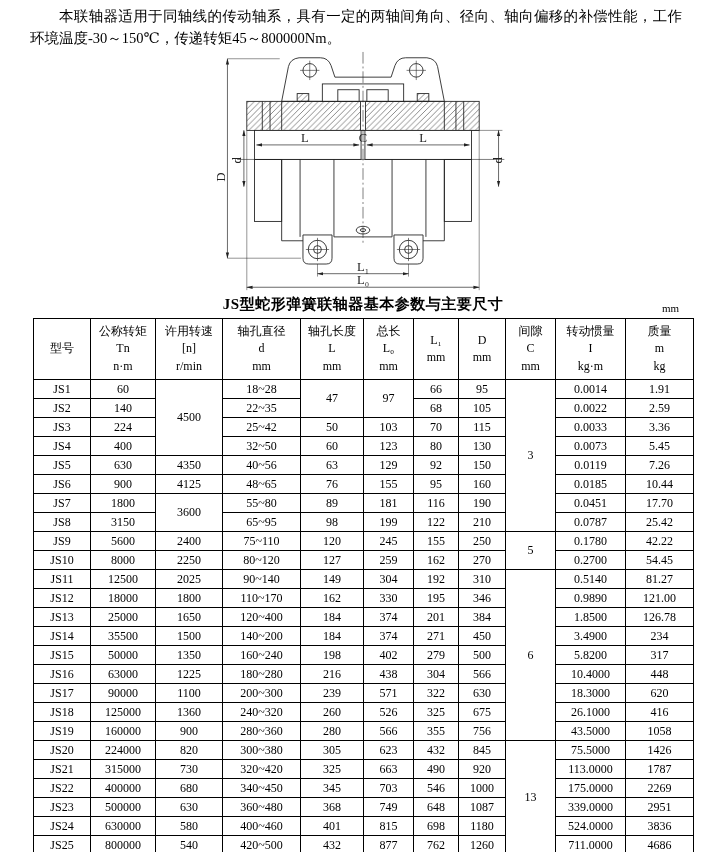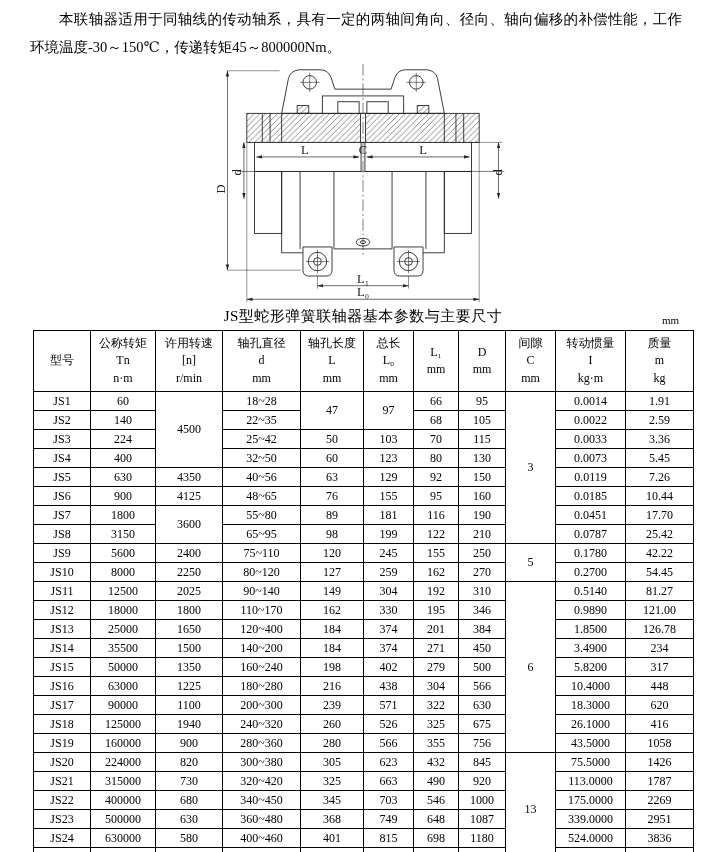--- a/index.html
+++ b/index.html
@@ -3,27 +3,27 @@
 <meta charset="utf-8">
 <style>
   html,body{margin:0;padding:0;}
   body{
     width:725px;height:852px;background:#ffffff;color:#000;
     font-family:"Liberation Serif","DejaVu Serif",serif;
     position:relative;overflow:hidden;
   }
   .intro{
     margin:5px 43px 0 30px;
-    font-size:14.5px;line-height:28px;
+    font-size:14.5px;line-height:22px;
     text-indent:2em;text-align:justify;
   }
   .drawing-wrap{position:relative;height:242px;margin-top:2px;}
   .drawing-wrap svg{display:block;margin-left:212px;}
   .title-row{position:relative;width:660px;margin:2px 0 3px 33px;text-align:center;height:20px;}
-  .table-title{font-weight:normal;font-size:15px;letter-spacing:0.5px;}
+  .table-title{font-weight:bold;font-size:15px;letter-spacing:0.5px;}
   .unit-note{position:absolute;right:14px;bottom:1px;font-size:11px;}
   table.spec{
     border-collapse:collapse;table-layout:fixed;
     margin-left:33px;width:660px;
     font-size:12px;
   }
   table.spec th,table.spec td{
     border:1px solid #000;text-align:center;vertical-align:middle;
     padding:0 1px;height:18px;line-height:1.1;
     overflow:hidden;white-space:nowrap;
@@ -419,21 +419,21 @@
         <td>239</td>
         <td>571</td>
         <td>322</td>
         <td>630</td>
         <td>18.3000</td>
         <td>620</td>
       </tr>
       <tr>
         <td>JS18</td>
         <td>125000</td>
-        <td>1940</td>
+        <td>1360</td>
         <td>240~320</td>
         <td>260</td>
         <td>526</td>
         <td>325</td>
         <td>675</td>
         <td>26.1000</td>
         <td>416</td>
       </tr>
       <tr>
         <td>JS19</td>

